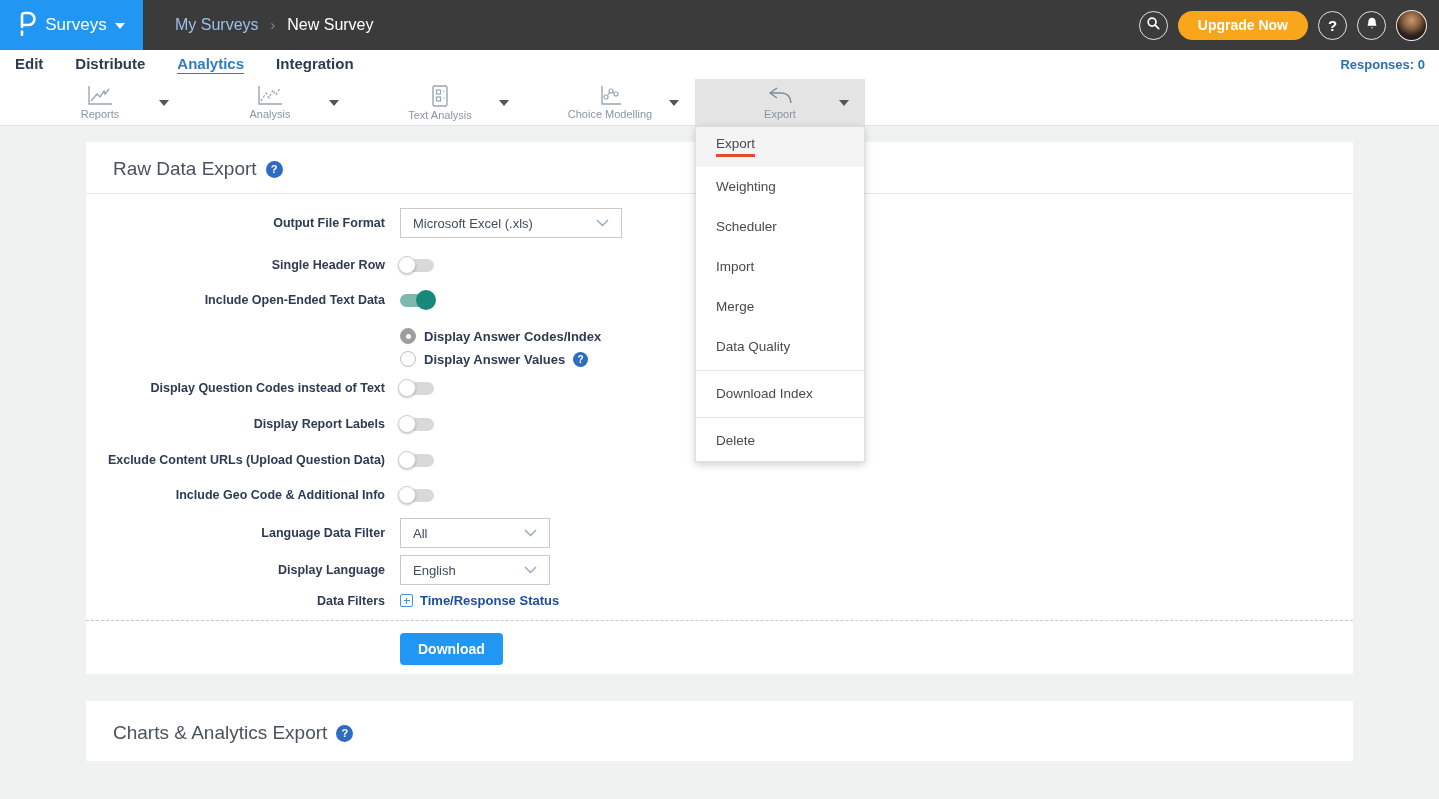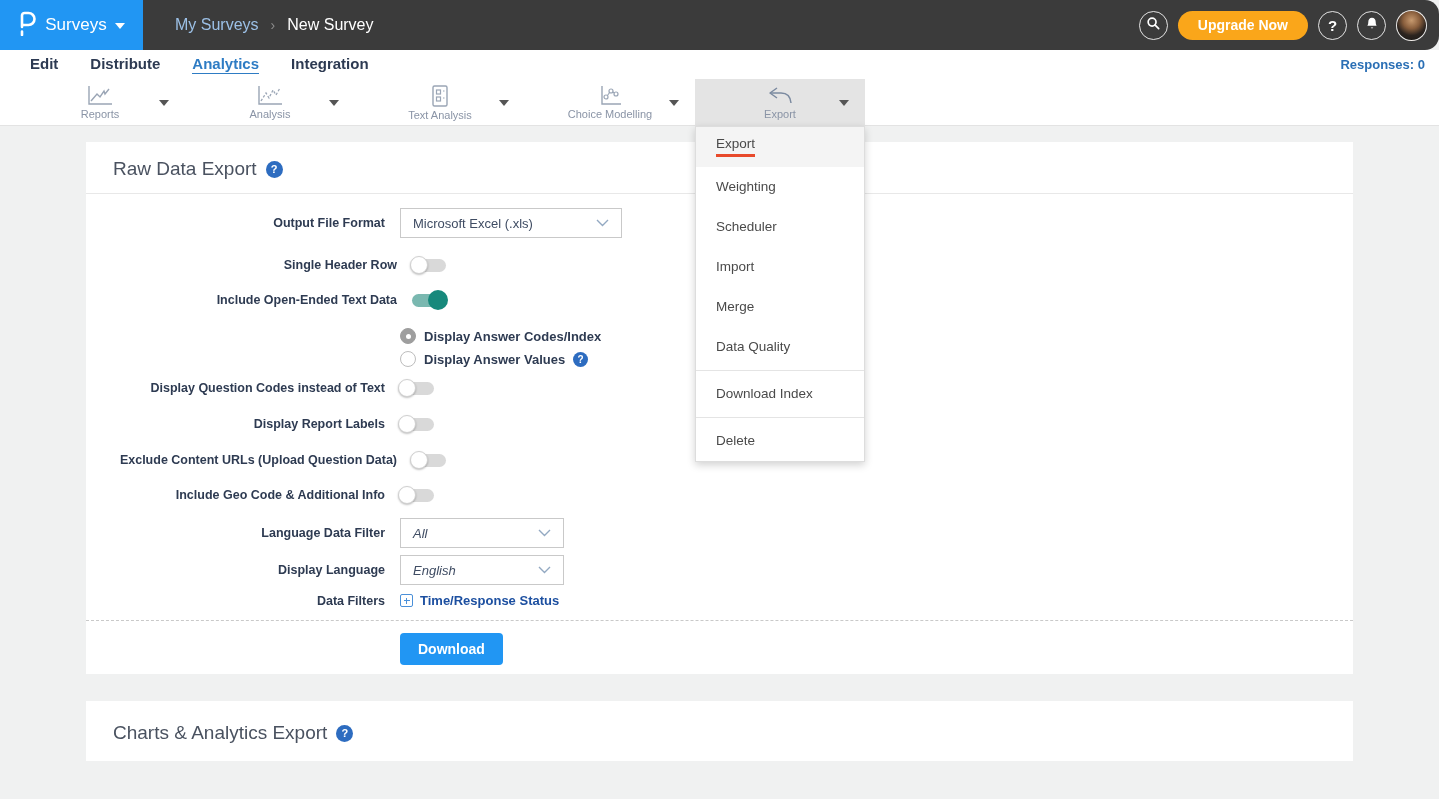--- a/index.html
+++ b/index.html
@@ -1,35 +1,35 @@
 <!DOCTYPE html>
 <html><head>
 <meta charset="utf-8">
 <style>
   * { margin:0; padding:0; box-sizing:border-box; }
   html,body { width:1439px; height:799px; overflow:hidden; }
   body { font-family:"Liberation Sans", sans-serif; background:#f0f1f1; position:relative; }
 
   
-  .topbar { height:50px; background:#3b3b3b; display:flex; align-items:center; position:relative;border-radius:14px; }
+  .topbar { height:50px; background:#3b3b3b; display:flex; align-items:center; position:relative; }
   .logo-box { width:143px; height:50px; background:#2196f3; display:flex; align-items:center; justify-content:center; gap:8px; cursor:pointer; }
   .logo-box .product { color:#fff; font-size:17px; }
   .caret-down { width:0; height:0; border-left:5px solid transparent; border-right:5px solid transparent; border-top:6px solid #fff; margin-top:2px; }
   .breadcrumb { display:flex; align-items:center; gap:12px; margin-left:32px; font-size:16px; }
   .bc-parent { color:#9cc0e6; cursor:pointer; }
   .bc-sep { color:#8d8d8d; font-size:14px; }
   .bc-current { color:#fff; }
   .topbar-right { position:absolute; right:12px; top:0; height:50px; display:flex; align-items:center; gap:10px; }
   .circle-btn { width:29px; height:29px; border:1.5px solid rgba(255,255,255,.85); border-radius:50%; display:flex; align-items:center; justify-content:center; color:#fff; cursor:pointer; }
   .circle-btn .qmark { font-size:15px; font-weight:bold; color:#fff; }
   .upgrade-btn { background:#faa61a; color:#fff; border:none; border-radius:15px; height:29px; padding:0 20px; font-size:14px; font-weight:bold; font-family:"Liberation Sans",sans-serif; cursor:pointer; }
   .avatar { width:31px; height:31px; border-radius:50%; border:1.5px solid rgba(255,255,255,.9); background:radial-gradient(circle at 50% 32%, #c79a6f 0%, #8a5f3d 34%, #2c241f 62%, #151515 100%); cursor:pointer; }
 
   
-  .navrow { height:29px; background:#fff; display:flex; align-items:center; padding:0 30px; position:relative; }
+  .navrow { height:29px; background:#fff; display:flex; align-items:center; padding:0 15px; position:relative; }
   .nav-items { display:flex; gap:32px; }
   .nav-item { font-size:15px; font-weight:bold; color:#2d3a52; cursor:pointer; padding-bottom:1px; }
   .nav-item.active { color:#2e7cc4; border-bottom:1px solid #2e7cc4; }
   .responses { position:absolute; right:14px; font-size:13px; font-weight:bold; color:#2a6fb5; }
 
   
   .toolbar { height:47px; background:#fff; border-bottom:1px solid #e3e3e3; display:flex; padding-left:15px; }
   .tb-group { width:170px; height:100%; position:relative; display:flex; align-items:center; justify-content:center; cursor:pointer; }
   .tb-group.active { background:#e4e4e4; }
   .tb-btn { display:flex; flex-direction:column; align-items:center; gap:1px; }
@@ -57,21 +57,21 @@
 
   
   .form-area { padding-top:14px; }
   .form-row { display:flex; align-items:center; }
   .f-label { width:299px; text-align:right; font-size:12.5px; font-weight:bold; color:#2e3b52; flex-shrink:0; }
   .f-control { margin-left:15px; display:flex; align-items:center; gap:8px; }
 
   .select-box { height:30px; border:1px solid #c9c9c9; background:#fff; display:flex; align-items:center; justify-content:space-between; padding:0 12px; cursor:pointer; }
   .select-box .sel-val { font-size:13px; color:#3f4c63; }
   .sel-chevron svg { display:block; }
-  .w-222 { width:222px; } .w-150 { width:164px;font-style:italic; }
+  .w-222 { width:222px; } .w-150 { width:150px; }
 
   .toggle { width:34px; height:13px; border-radius:7px; position:relative; cursor:pointer; }
   .toggle.off { background:#d9d9d9; }
   .toggle.off .knob { position:absolute; left:-2px; top:-2.5px; width:18px; height:18px; border-radius:50%; background:#fff; border:1px solid #d0d0d0; box-shadow:0 1px 2px rgba(0,0,0,.25); }
   .toggle.on { background:#7ab8b0; }
   .toggle.on .knob { position:absolute; right:-2px; top:-3.5px; width:20px; height:20px; border-radius:50%; background:#17897c; }
 
   .radio { width:16px; height:16px; border-radius:50%; flex-shrink:0; cursor:pointer; }
   .radio.checked { background:#9e9e9e; border:1px solid #9e9e9e; position:relative; }
   .radio.checked::after { content:""; position:absolute; left:4.5px; top:4.5px; width:5px; height:5px; border-radius:50%; background:#fff; }
@@ -83,21 +83,21 @@
   .plus-box::before, .plus-box::after { content:""; position:absolute; background:#4a90d9; }
   .plus-box::before { left:2.5px; top:5px; width:6px; height:1.4px; }
   .plus-box::after { left:4.8px; top:2.7px; width:1.4px; height:6px; }
   .filters-link .link-text { font-size:13px; font-weight:bold; color:#1c4fa0; }
 
   .dashed-divider { border-top:1px dashed #c9c9c9; margin-top:12px; }
   .download-row { padding:12px 0 9px 314px; }
   .download-btn { background:#2196f3; color:#fff; border:none; border-radius:4px; height:32px; padding:0 18px; font-size:14px; font-weight:bold; font-family:"Liberation Sans",sans-serif; cursor:pointer; }
 
   
-  .mb12{margin-bottom:20px;} .mb21{margin-bottom:21px;padding-left:12px;} .mb17{margin-bottom:17px;}
+  .mb12{margin-bottom:20px;} .mb21{margin-bottom:21px;} .mb17{margin-bottom:17px;}
   .mb7{margin-bottom:7px;} .mb14{margin-bottom:14px;} .mb22{margin-bottom:22px;}
   .mb16{margin-bottom:16px;} .mb8{margin-bottom:8px;}
 </style>
 </head>
 <body>
 
 <div class="topbar">
   <div class="logo-box">
     <span>
       <svg width="19" height="26" viewBox="0 0 19 26" fill="none">

